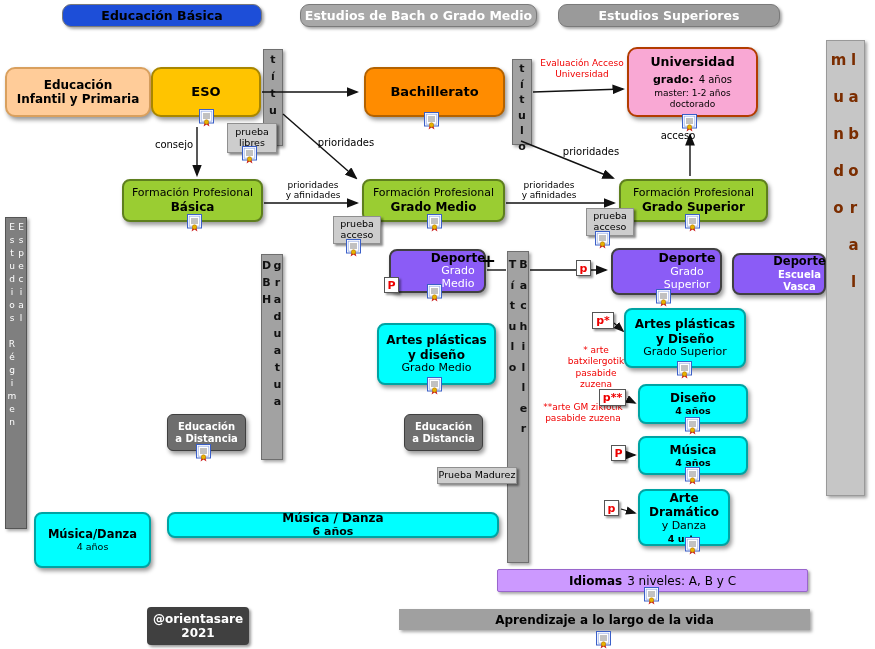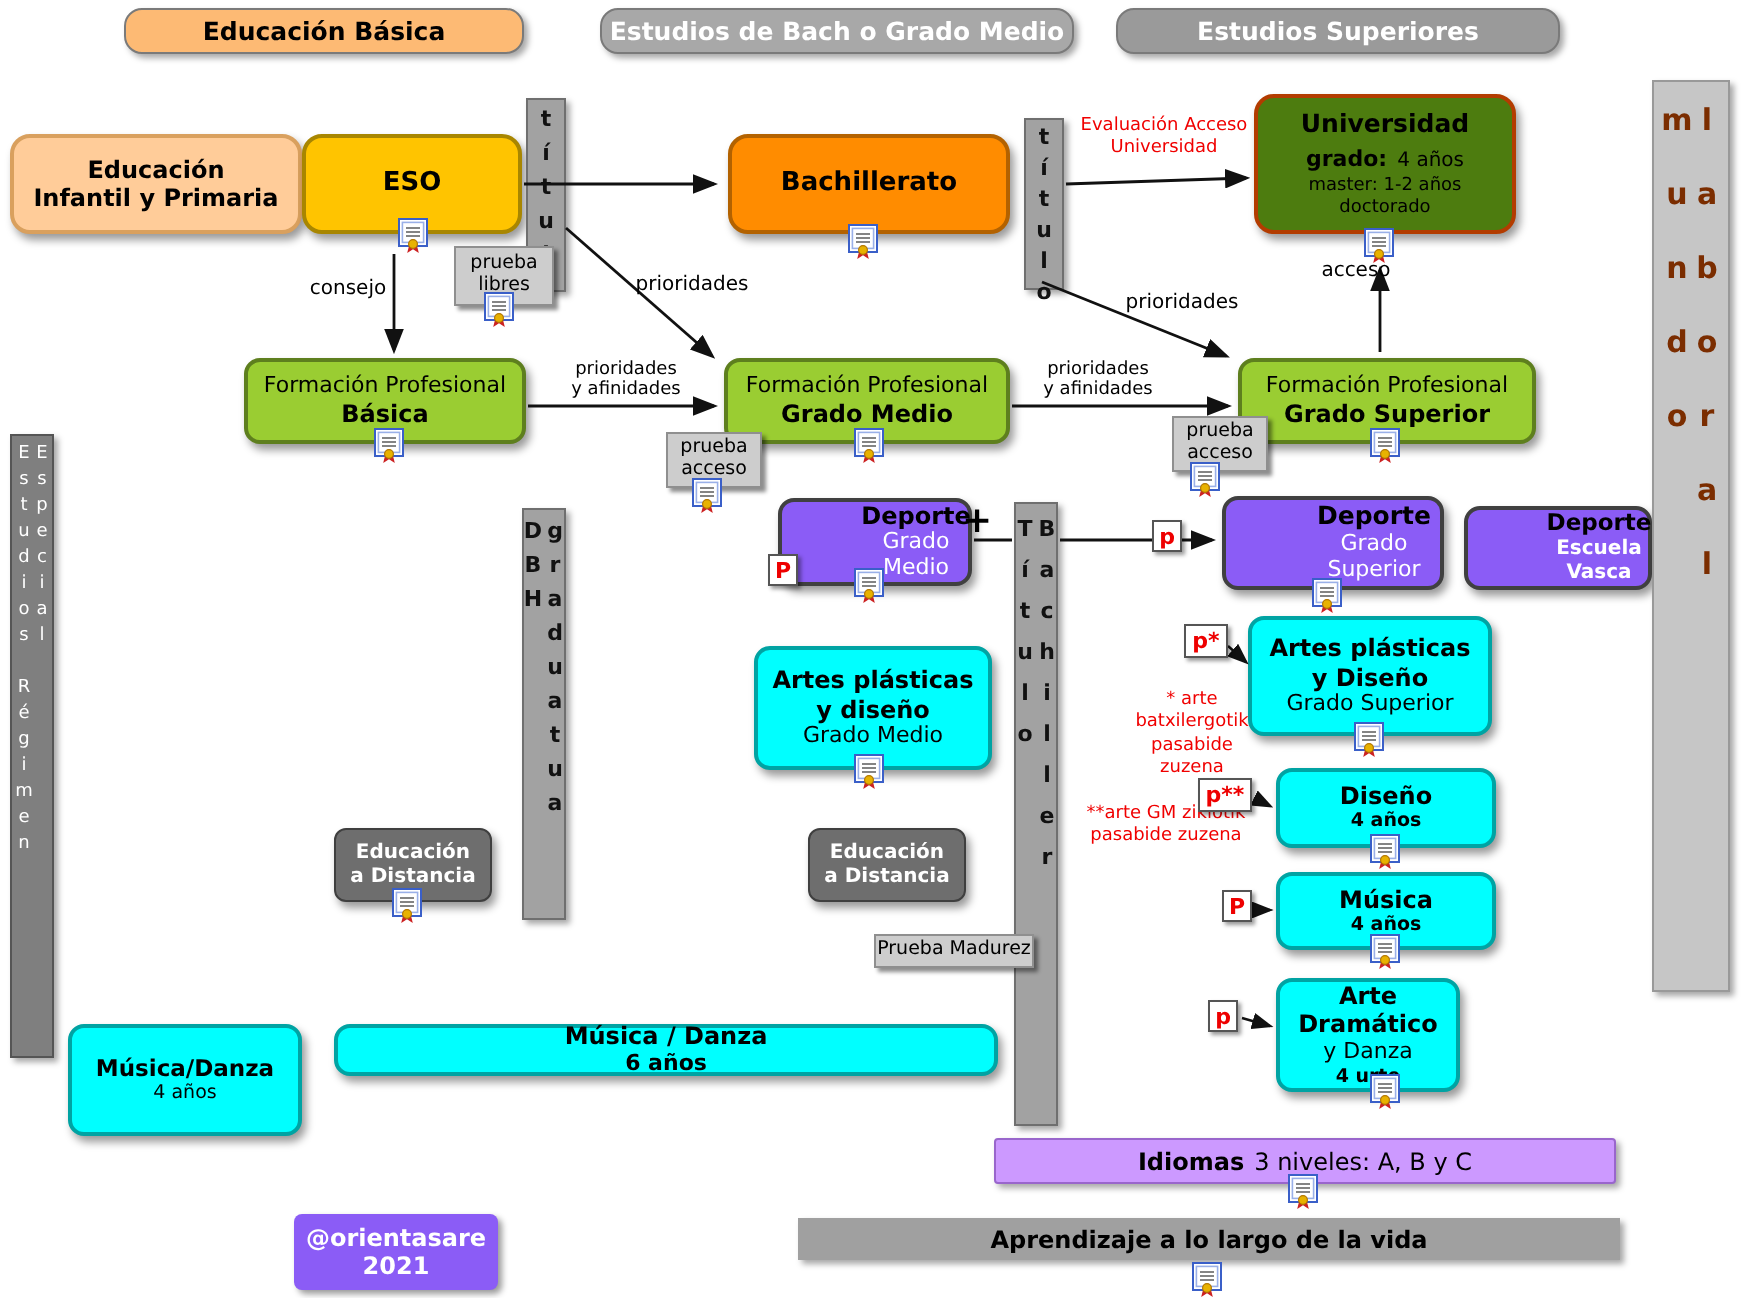--- a/index.html
+++ b/index.html
@@ -19,27 +19,27 @@
     border:1px solid #8F8F8F;box-shadow:2px 2px 2px rgba(0,0,0,.45);font-size:9.5px;line-height:1.15;z-index:4;}
   .plabel{font-size:10px;color:#000;z-index:4;text-align:center;line-height:1.15;}
   .pbox{display:flex;align-items:center;justify-content:center;background:#fff;border:1px solid #555;
     box-shadow:1.5px 1.5px 2px rgba(0,0,0,.4);color:#EE0000;font-weight:bold;font-size:11px;z-index:5;}
   .rnote{color:#F00000;font-size:9px;line-height:1.25;text-align:center;z-index:4;}
   .dip{z-index:4;width:15px;height:18px;}
   .wires{position:absolute;left:0;top:0;z-index:3;pointer-events:none;}
   .c-peach{background:#FFCC99;border:2px solid #D9A05E;}
   .c-gold{background:#FFC400;border:2px solid #A88600;}
   .c-orange{background:#FF8C00;border:2px solid #B36200;}
-  .c-redorange{background:#4d7c0f;border:2px solid #B33C00;}
+  .c-redorange{background:#f9a8d4;border:2px solid #B33C00;}
   .c-green{background:#9ACD32;border:2px solid #5E7F1E;}
   .c-magenta{background:#8b5cf6;border:2px solid #404040;padding-left:41px;}
   .c-cyan{background:#00FFFF;border:2px solid #00A3A3;}
   .c-purple{background:#CC99FF;border:1px solid #9966CC;}
   .c-darkgray{background:#6E6E6E;border:1px solid #3F3F3F;color:#fff;}
-  .c-dark{background:#8b5cf6;color:#fff;border-radius:4px;}
+  .c-dark{background:#404040;color:#fff;border-radius:4px;}
   .fs9{font-size:9px;}.fs95{font-size:9.5px;}.fs10{font-size:10px;}.fs105{font-size:11px;}
   .fs11{font-size:11px;}.fs115{font-size:11.5px;}.fs12{font-size:12px;}.fs125{font-size:12.5px;}.fs13{font-size:13px;}
   .b{font-weight:bold;}.white{color:#fff;}
 </style>
 </head>
 <body>
 
 <div id="canvas">
 
   <svg class="wires" width="875" height="649" viewBox="0 0 875 649">
@@ -57,21 +57,21 @@
     <line x1="506" y1="203" x2="614" y2="203" stroke="#111" stroke-width="1.4" marker-end="url(#ah)"></line>
     <line x1="690" y1="176" x2="690" y2="135" stroke="#111" stroke-width="1.4" marker-end="url(#ah)"></line>
     <line x1="530" y1="270" x2="606" y2="270" stroke="#111" stroke-width="1.4" marker-end="url(#ah)"></line>
     <line x1="487" y1="270" x2="506" y2="270" stroke="#111" stroke-width="1.4"></line>
     <line x1="614" y1="323" x2="623" y2="331" stroke="#111" stroke-width="1.2" marker-end="url(#ah)"></line>
     <line x1="627" y1="399" x2="635" y2="403" stroke="#111" stroke-width="1.2" marker-end="url(#ah)"></line>
     <line x1="628" y1="455" x2="635" y2="455" stroke="#111" stroke-width="1.2" marker-end="url(#ah)"></line>
     <line x1="621" y1="509" x2="635" y2="513" stroke="#111" stroke-width="1.2" marker-end="url(#ah)"></line>
   </svg>
 
-  <div class="abs pill" style="left:62px;top:4px;width:200px;height:23px;background:#fdba74;color:#000;">
+  <div class="abs pill" style="left:62px;top:4px;width:200px;height:23px;background:#1d4ed8;color:#000;">
       <span>Educación Básica</span>
     </div>
   <div class="abs pill" style="left:558px;top:4px;width:222px;height:23px;background:#9A9A9A;color:#fff;">
       <span>Estudios Superiores</span>
     </div>
   <div class="abs pill" style="left:300px;top:4px;width:237px;height:23px;background:#A8A8A8;color:#fff;">
       <span>Estudios de Bach o Grado Medio</span>
     </div>
 
   <div class="abs box c-peach" style="left:5px;top:67px;width:146px;height:50px;">

